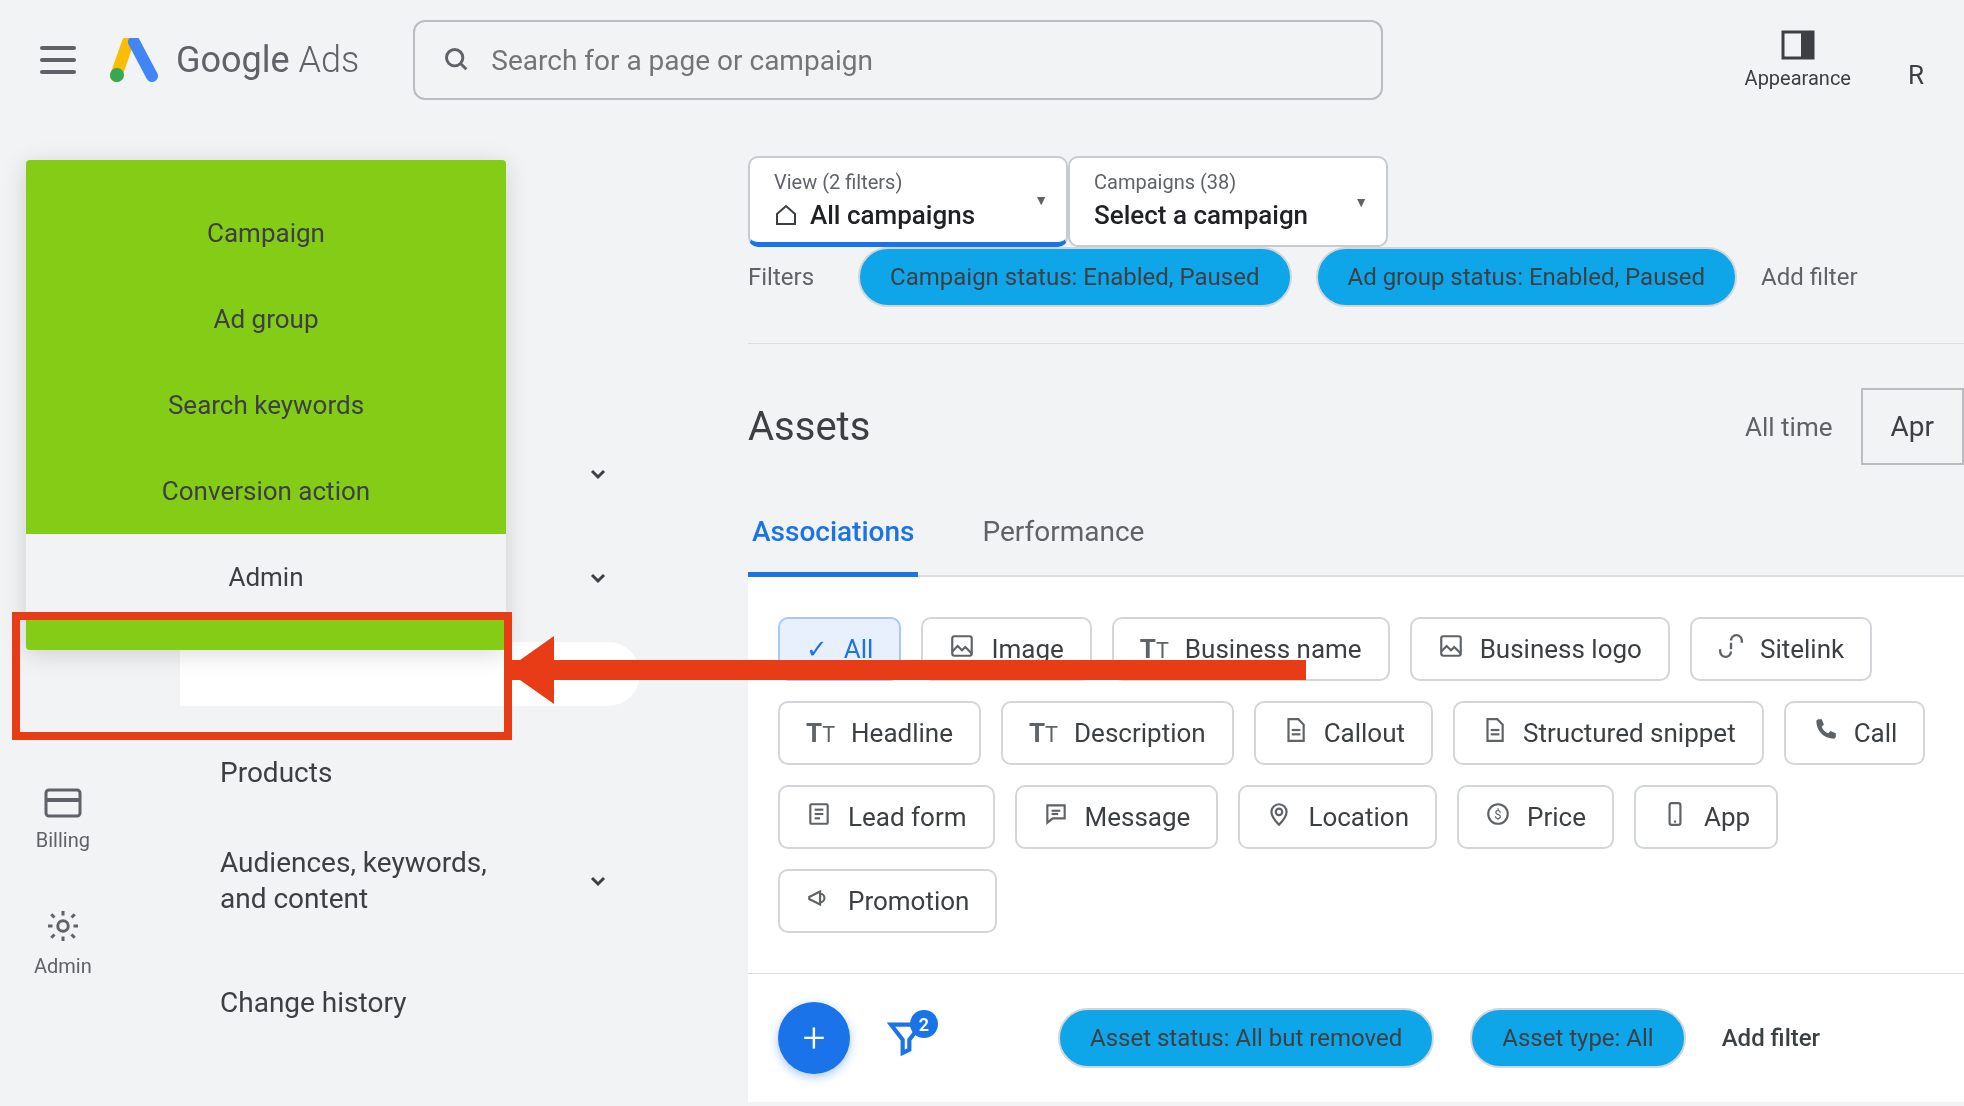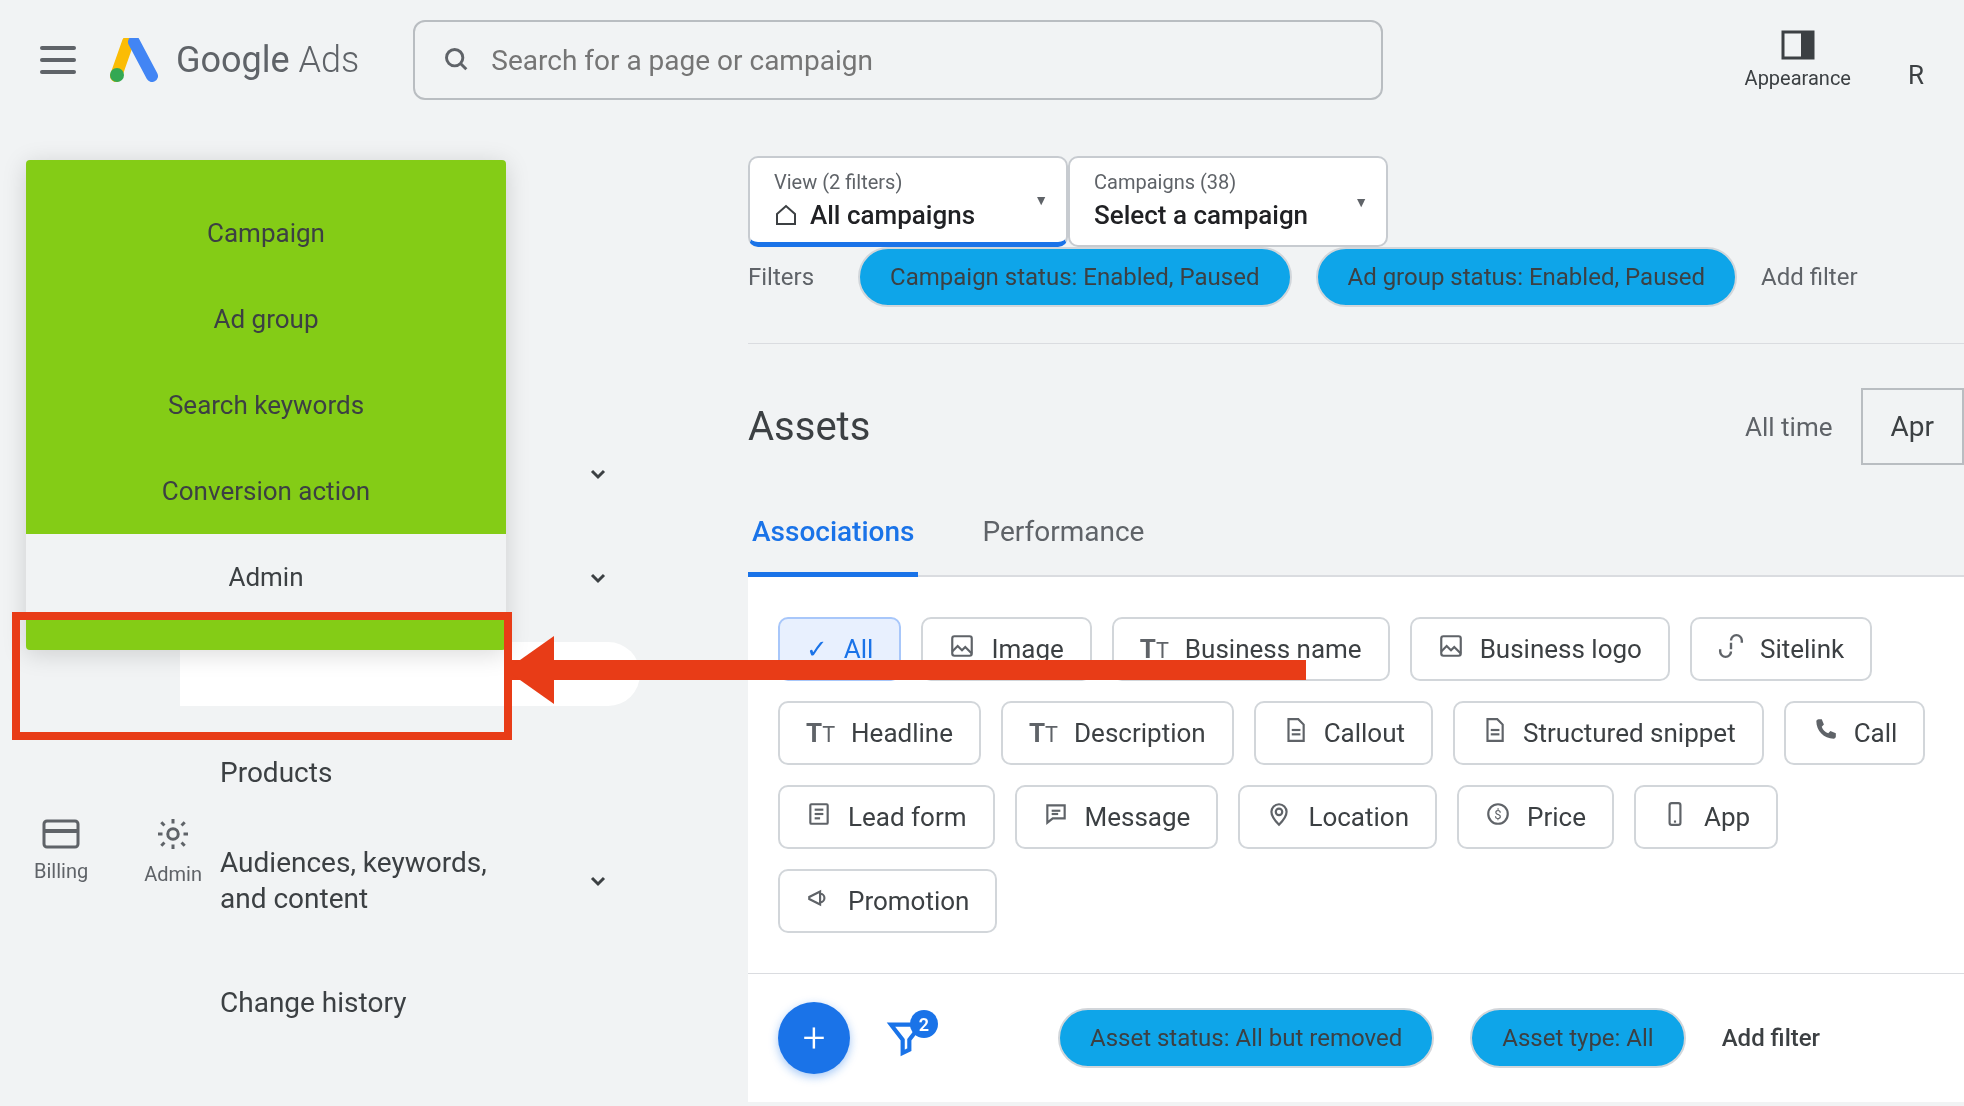--- a/index.html
+++ b/index.html
@@ -25,21 +25,21 @@
   .arrow { position: absolute; left: 506px; top: 660px; width: 800px; height: 20px; background: #e83c17; z-index: 24; pointer-events: none; }
   .arrowhead { position: absolute; left: 506px; top: 636px; width: 0; height: 0; border-top: 34px solid transparent; border-bottom: 34px solid transparent; border-right: 48px solid #e83c17; z-index: 24; pointer-events: none; }
 
   
   .secondarynav { position: absolute; left: 180px; top: 392px; width: 460px; }
   .secnav-row { display: flex; align-items: center; justify-content: space-between; padding: 20px 30px 20px 40px; font-size: 28px; color: #3c4043; cursor: pointer; border-radius: 0 40px 40px 0; }
   .secnav-row.active { background: #fff; }
   .chev { color: #5f6368; }
 
   
-  .thin-sidebar { position: absolute; left: 34px; top: 816px; display: flex; gap: 56px; align-items: center; }
+  .thin-sidebar { position: absolute; left: 34px; top: 788px; display: flex; flex-direction: column; gap: 56px; align-items: center; }
   .thin-item { display: flex; flex-direction: column; align-items: center; gap: 10px; font-size: 20px; color: #5f6368; cursor: pointer; }
 
   
   .main { position: absolute; left: 748px; top: 156px; right: 0; }
 
   .selectors { display: flex; }
   .selector { background: #fff; border: 2px solid #c7cbd0; border-radius: 10px; padding: 12px 50px 12px 24px; position: relative; cursor: pointer; display: flex; flex-direction: column; gap: 6px; min-width: 320px; }
   .selector.view { border-bottom: 5px solid #1a73e8; }
   .selector .label { font-size: 20px; color: #5f6368; }
   .selector .value { font-size: 26px; font-weight: 500; color: #202124; display: flex; align-items: center; gap: 12px; }

